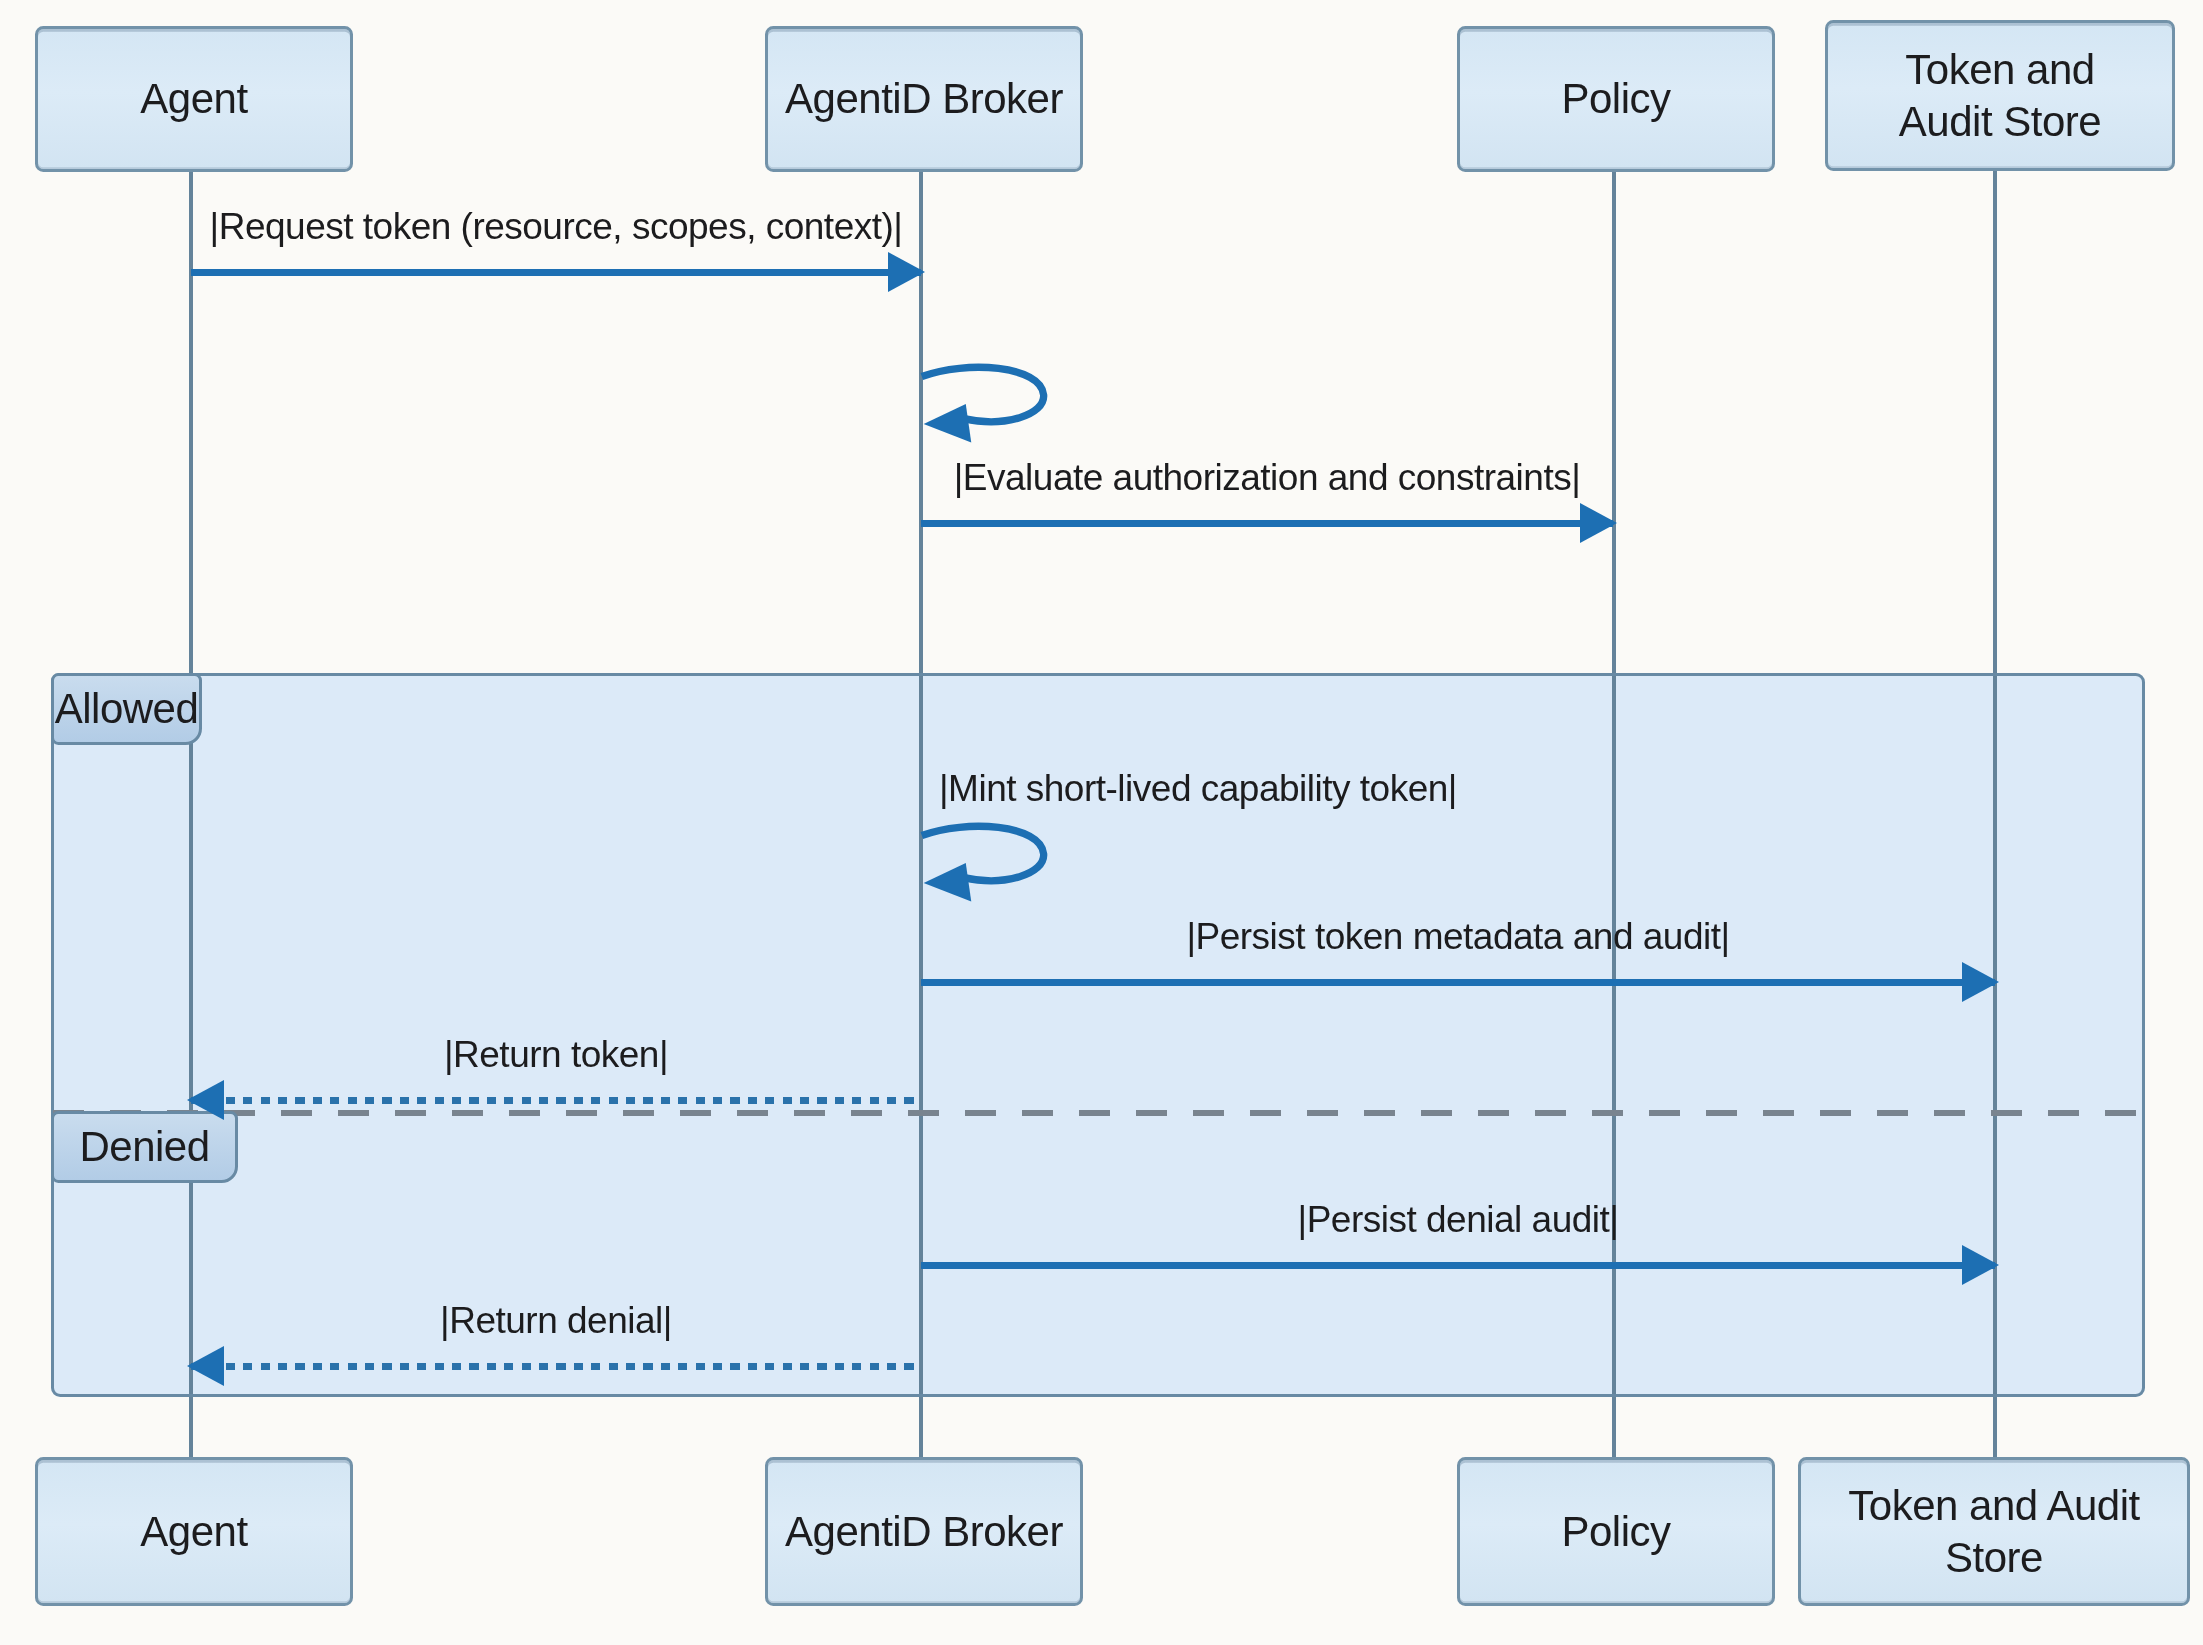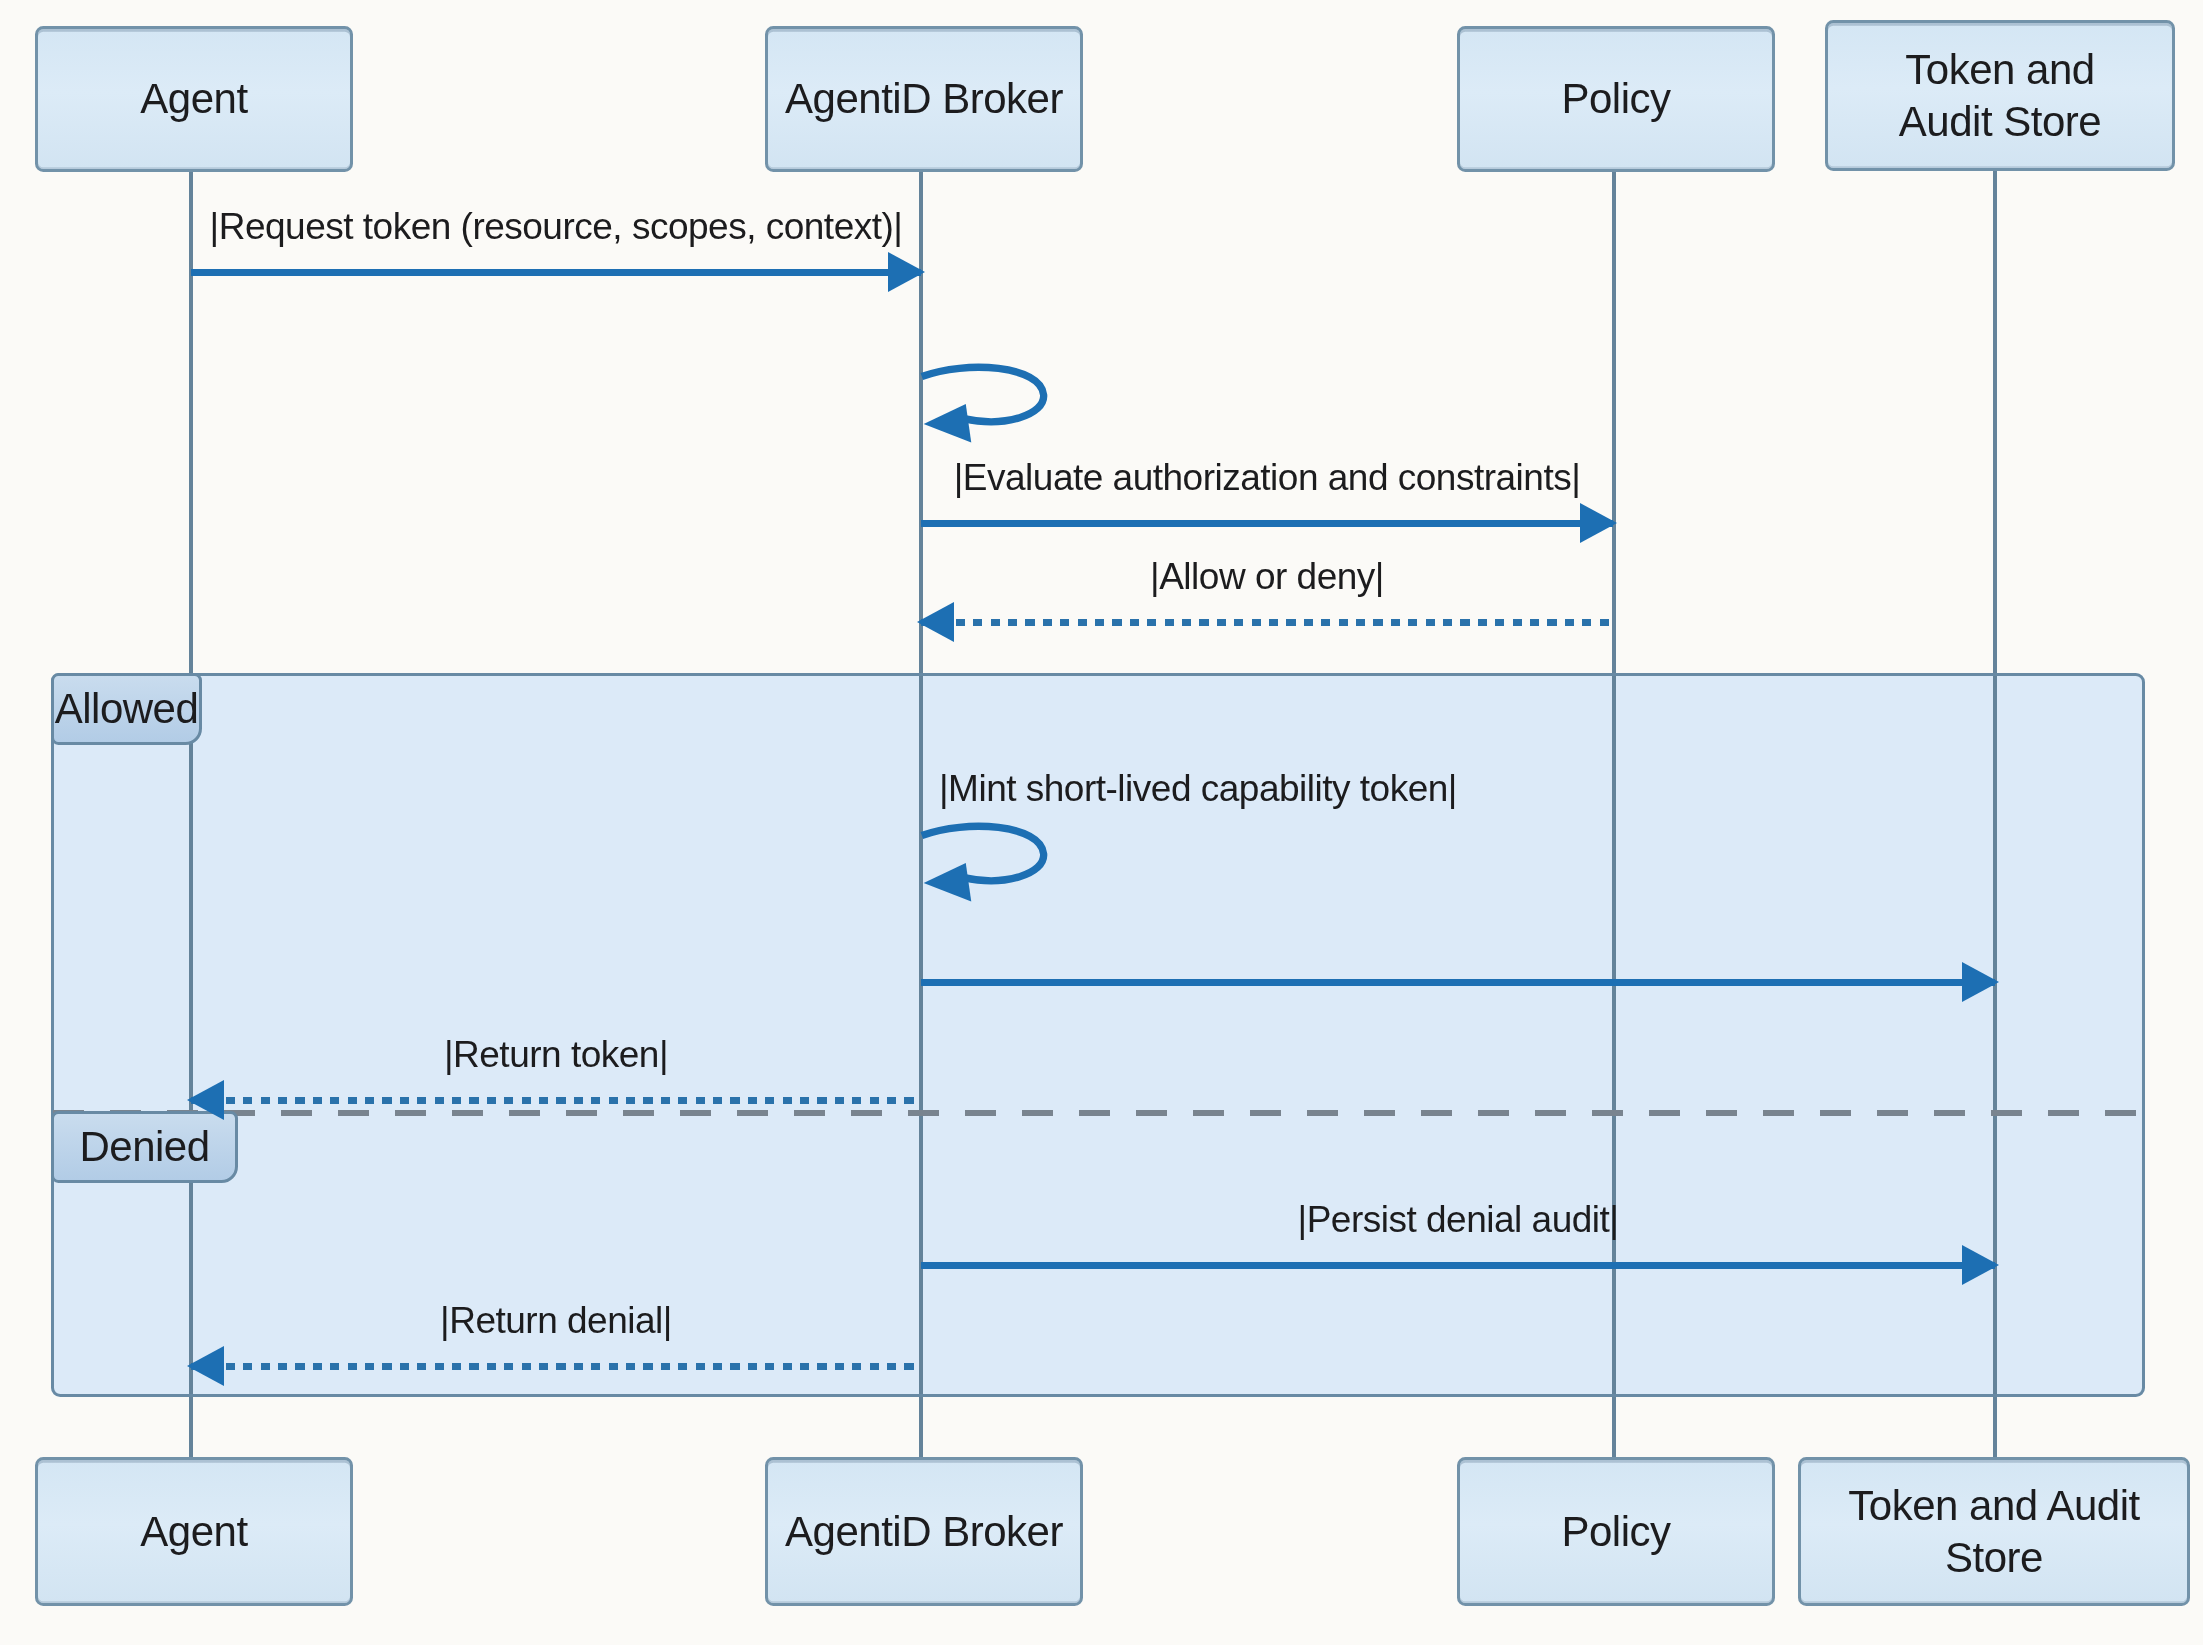--- a/index.html
+++ b/index.html
@@ -172,33 +172,29 @@
     <path d="M 6 18 C 55 0 136 6 139 38 C 141 60 96 74 52 64" fill="none" stroke="#1d6fb3" stroke-width="8"></path>
     <polygon points="54,48 60,90 8,70" fill="#1d6fb3"></polygon>
   </svg>
 
   <div class="msg" id="msg-evaluate">
     <div class="msg-label">|Evaluate authorization and constraints|</div>
     <div class="msg-line"></div>
     <div class="head right"></div>
   </div>
 
-  <div class="msg" id="msg-allowdeny">
-    <div class="msg-label">|Allow or deny|</div>
-    <div class="msg-line dotted"></div>
-    <div class="head left"></div>
-  </div>
 
   <div class="self-label" id="label-mint">|Mint short-lived capability token|</div>
   <svg class="loop" id="loop-mint" viewBox="0 0 150 95">
     <path d="M 6 18 C 55 0 136 6 139 38 C 141 60 96 74 52 64" fill="none" stroke="#1d6fb3" stroke-width="8"></path>
     <polygon points="54,48 60,90 8,70" fill="#1d6fb3"></polygon>
   </svg>
 
   <div class="msg" id="msg-persist-token">
+    <div class="msg-label">|Persist token metadata and audit|</div>
     <div class="msg-line"></div>
     <div class="head right"></div>
   </div>
 
   <div class="msg" id="msg-return-token">
     <div class="msg-label">|Return token|</div>
     <div class="msg-line dotted"></div>
     <div class="head left"></div>
   </div>
 

